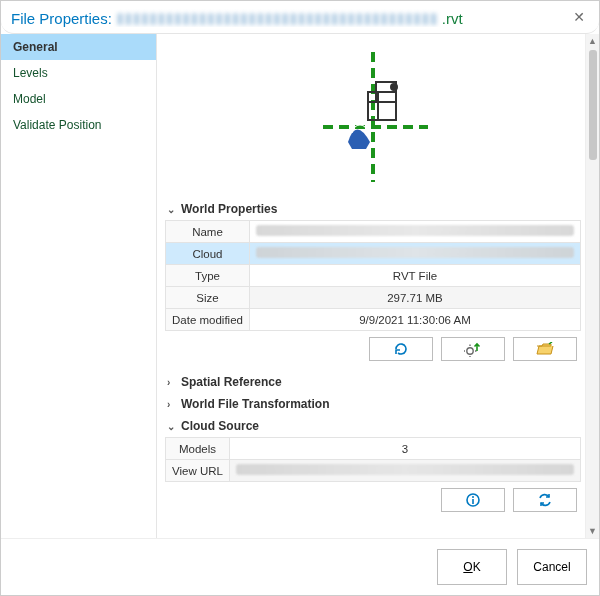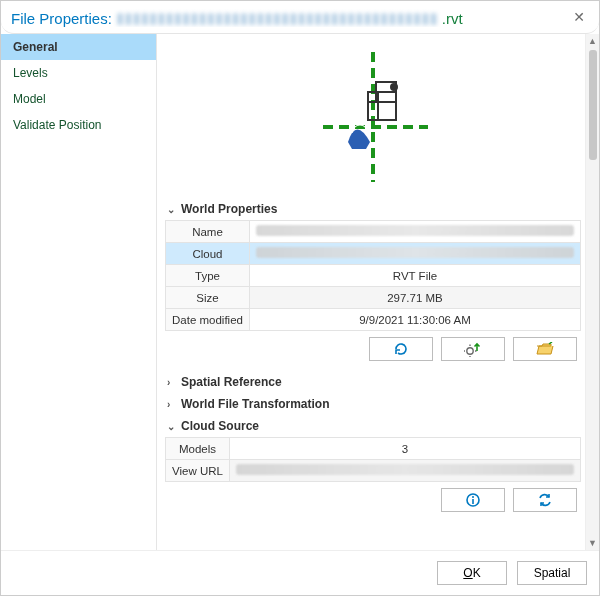--- a/index.html
+++ b/index.html
@@ -95,21 +95,21 @@
   .scrollbar .thumb {
     flex: 0 0 110px; width: 8px; background:#c7c7c7; border-radius:3px;
     margin-top: 2px;
   }
   .scrollbar .track { flex:1; }
   .footer {
     display:flex; justify-content:flex-end; gap:10px;
     padding: 10px 12px; border-top: 1px solid #eee;
   }
   .btn-text {
-    min-width: 70px; height: 24px; border:1px solid #bcbcbc; background:#fff;
+    min-width: 70px; height: 36px; border:1px solid #bcbcbc; background:#fff;
     font-size:12px; display:inline-flex; align-items:center; justify-content:center;
     cursor:pointer;
   }
   .btn-text .ul { text-decoration: underline; }
 </style>
 </head>
 <body>
 
 <div class="dialog">
 
@@ -257,17 +257,17 @@
         <div class="arrow">▼</div>
       </div>
     </div>
   </div>
 
   <div class="footer">
     <button class="btn-text">
         <span><span class="ul">O</span>K</span>
       </button>
     <button class="btn-text">
-        <span>Spatial</span>
+        <span>Cancel</span>
       </button>
   </div>
 
 </div>
 
 </body></html>

